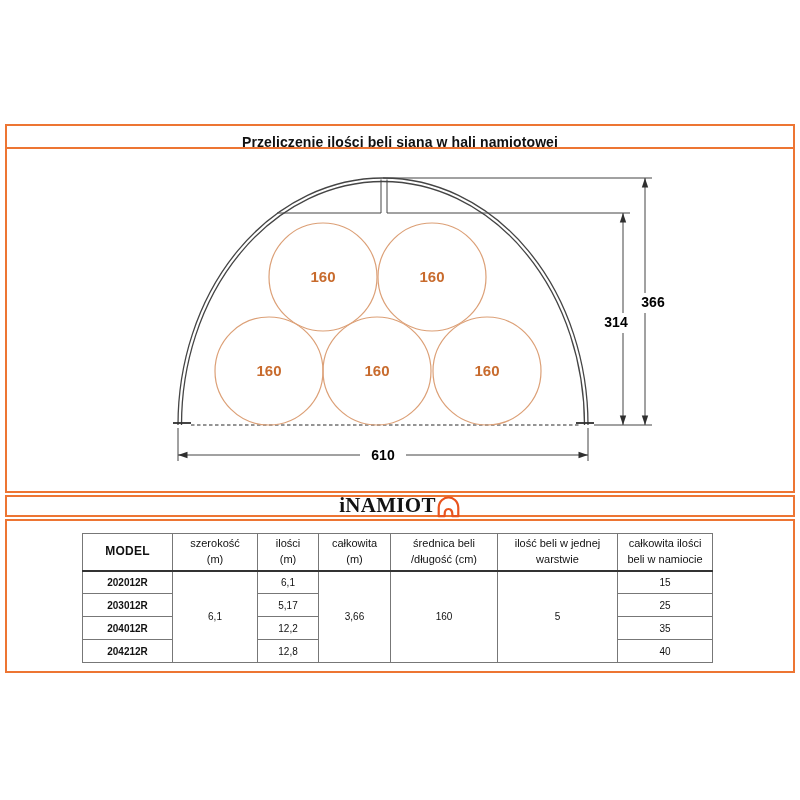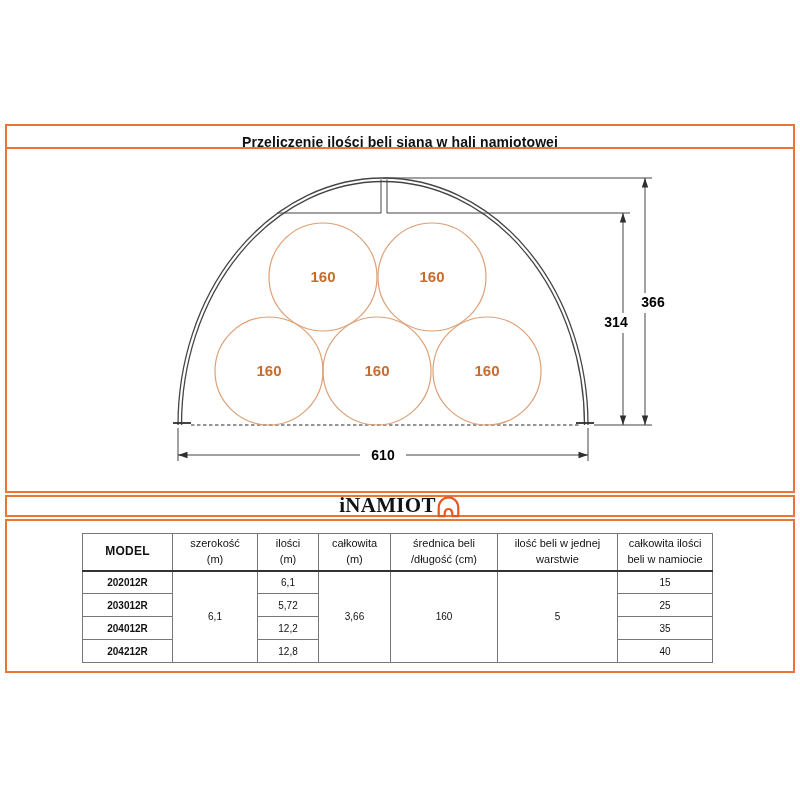--- a/index.html
+++ b/index.html
@@ -184,21 +184,21 @@
           <td class="model">202012R</td>
           <td rowspan="4">6,1</td>
           <td>6,1</td>
           <td rowspan="4">3,66</td>
           <td rowspan="4">160</td>
           <td rowspan="4">5</td>
           <td>15</td>
         </tr>
         <tr>
           <td class="model">203012R</td>
-          <td>5,72</td>
+          <td>5,17</td>
           <td>25</td>
         </tr>
         <tr>
           <td class="model">204012R</td>
           <td>12,2</td>
           <td>35</td>
         </tr>
         <tr>
           <td class="model">204212R</td>
           <td>12,8</td>

